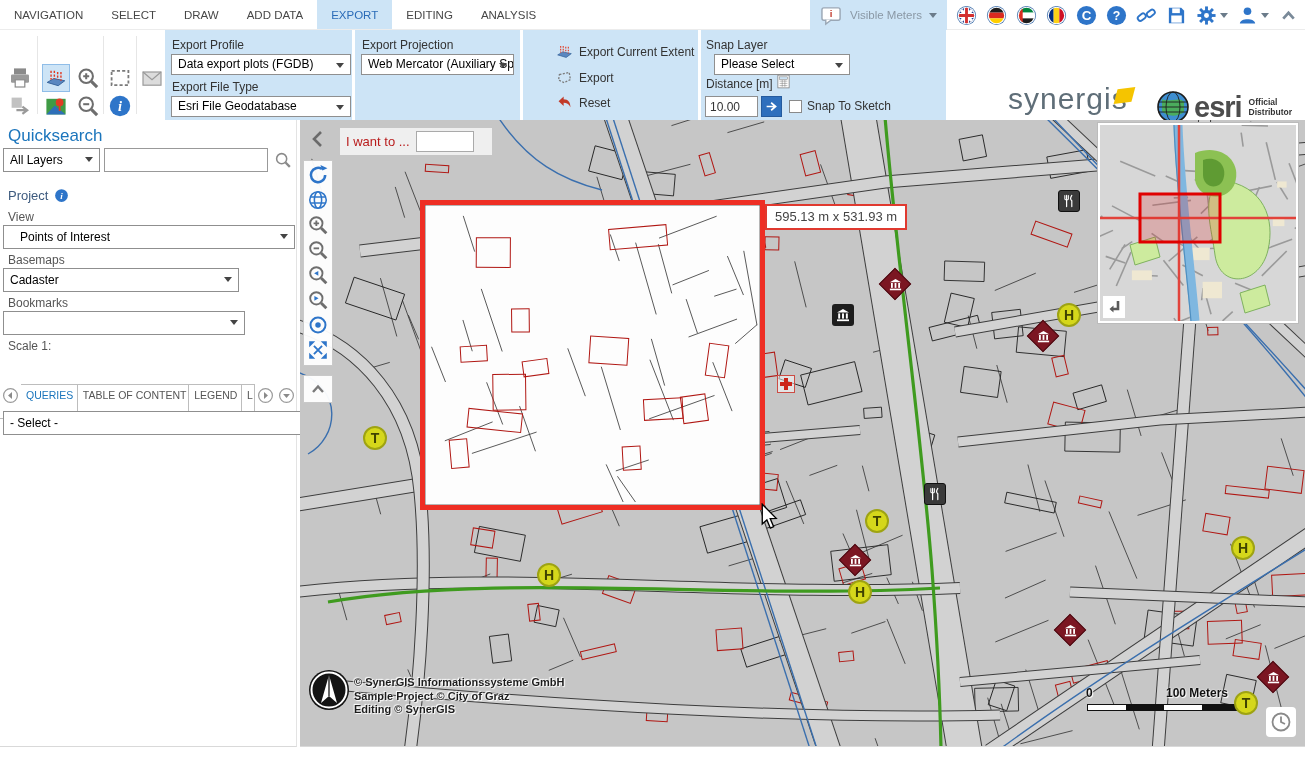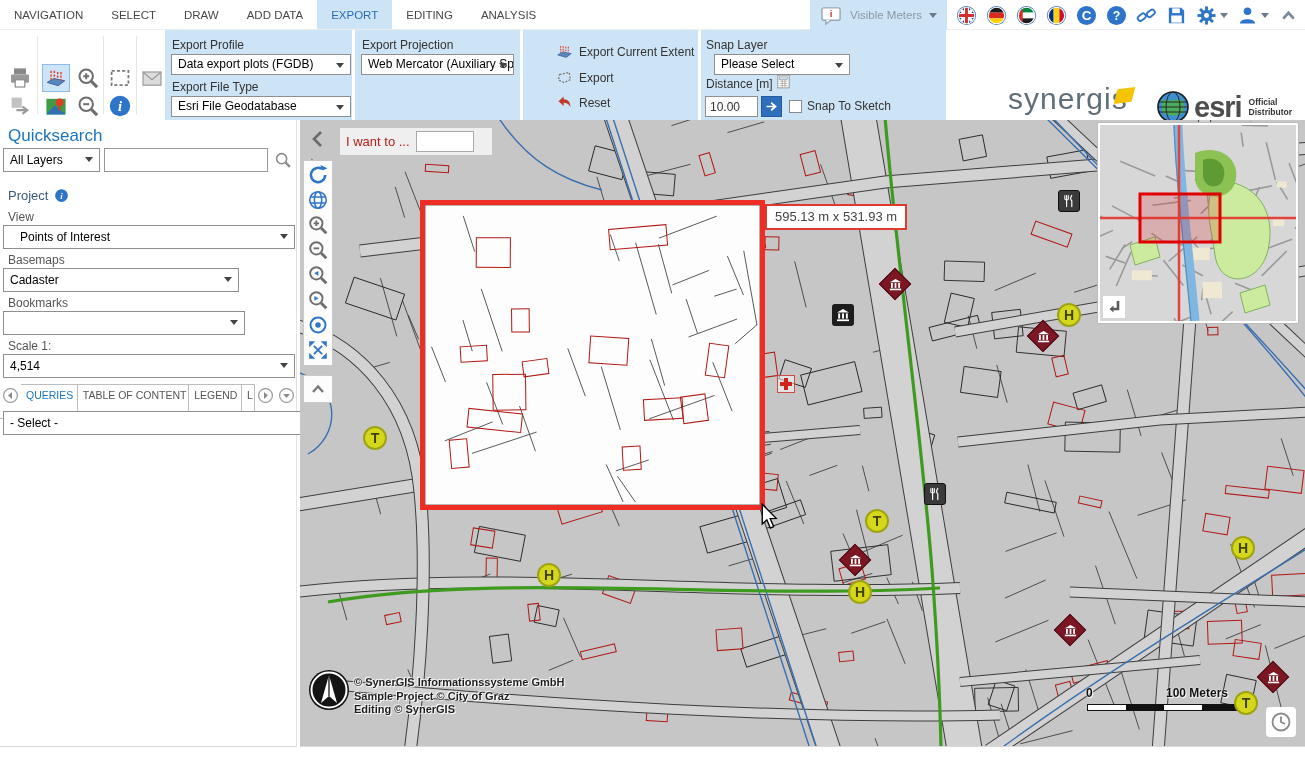--- a/index.html
+++ b/index.html
@@ -460,22 +460,20 @@
 
   <div class="sb-label" style="left:8px;top:133px">Basemaps</div>
   <div class="dd sdd" style="left:3px;top:148px;width:236px">
     <span>Cadaster</span></div>
 
   <div class="sb-label" style="left:8px;top:176px">Bookmarks</div>
   <div class="dd sdd" style="left:3px;top:191px;width:242px">
     <span></span></div>
 
   <div class="sb-label" style="left:8px;top:219px">Scale 1:</div>
-  <div class="dd sdd" style="left:3px;top:234px;width:292px">
-    <span>4,514</span></div>
 
   <div id="sb-tabs">
     <span class="circbtn">
         <svg viewBox="0 0 18 18">
           <circle cx="9" cy="9" r="7.3" fill="#fff" stroke="#9a9a9a" stroke-width="1.3"></circle>
           <path d="M10.6,5.4 L6.4,9 L10.6,12.6 Z" fill="#8a8a8a"></path>
         </svg>
       </span>
   <div class="stab active">QUERIES</div>
       <div class="stab">TABLE OF CONTENT</div>

